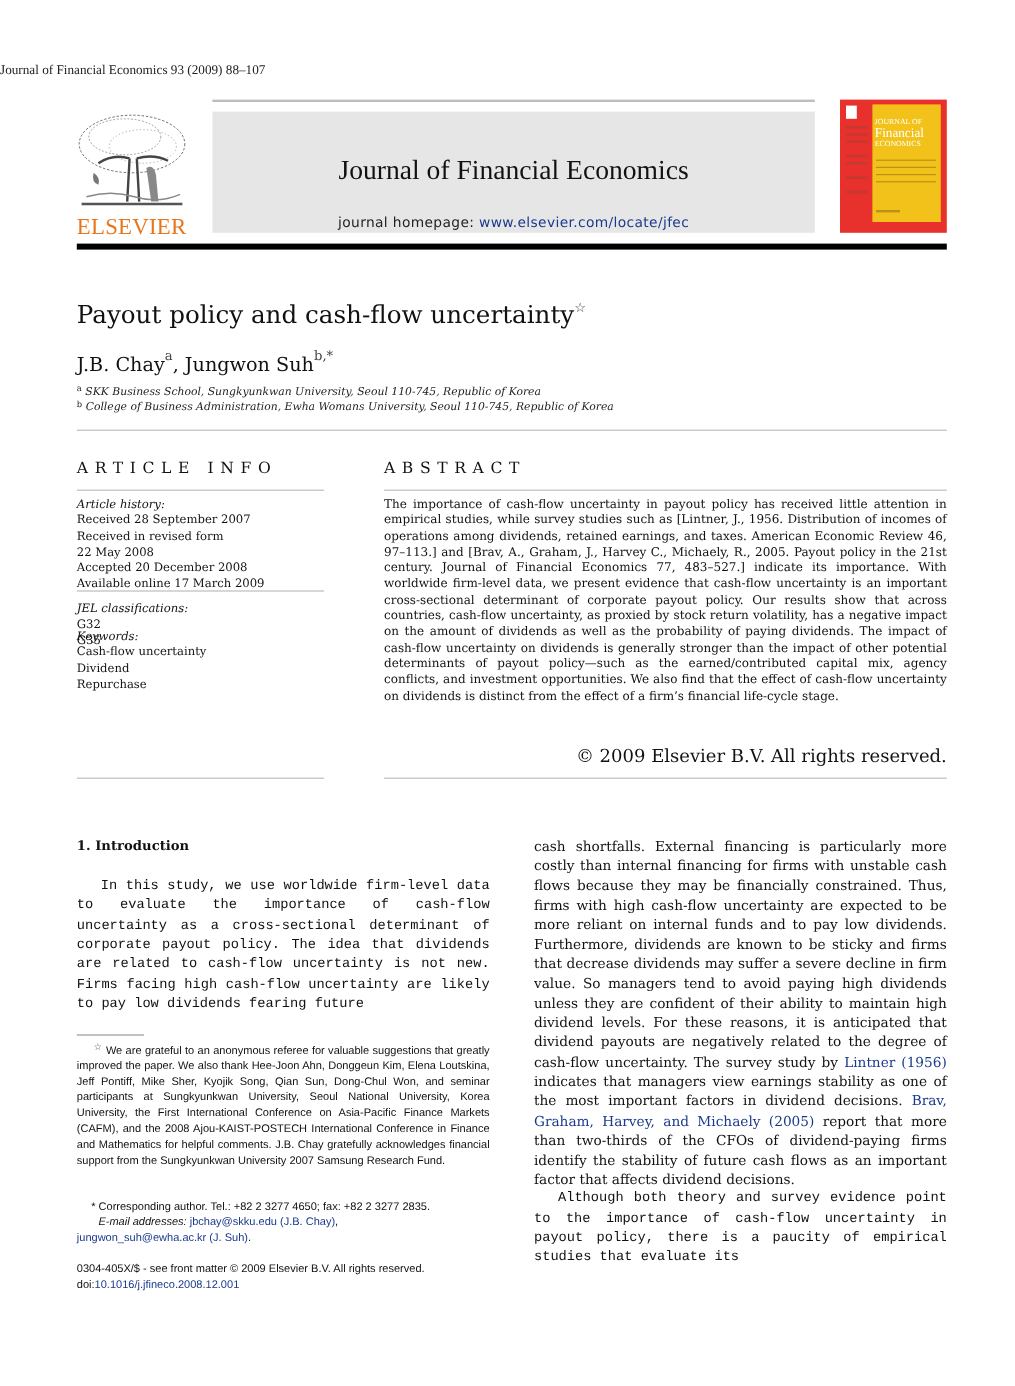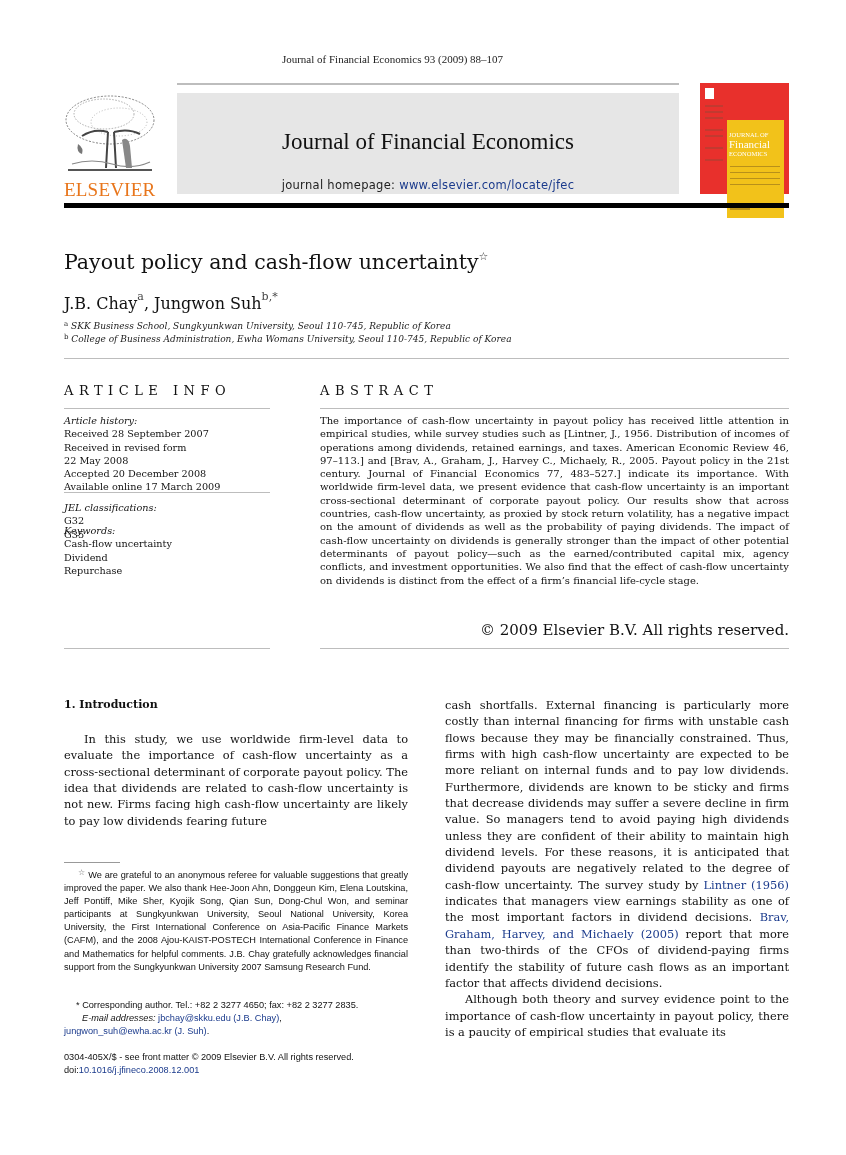--- a/index.html
+++ b/index.html
@@ -1,46 +1,46 @@
 <!DOCTYPE html>
 <html><head>
 <meta charset="utf-8">
 <style>
   html, body { margin:0; padding:0; background:#ffffff; }
   body { width:846px; height:1155px; position:relative; overflow:hidden; color:#111; font-family:"DejaVu Serif", serif; }
   .abs { position:absolute; }
-  .running-head { top:53px; left:0; width:785px; text-align:center; font-family:"Liberation Serif", serif; font-size:11px; color:#222; }
+  .running-head { top:53px; left:0; width:785px; font-family:"Liberation Serif", serif; font-size:11px; color:#222; }
   .top-rule { top:83px; left:177px; width:502px; height:2px; background:#bdbdbd; }
   .logo { top:92px; left:64px; width:94px; height:104px; }
   .logo-tree { width:92px; height:82px; }
   .logo-text { font-family:"Liberation Serif", serif; color:#e8761c; font-size:19px; letter-spacing:0.2px; margin-top:1px; }
   .banner { top:93px; left:177px; width:502px; height:101px; background:#e6e6e6; }
   .banner .contents { position:absolute; top:2px; width:100%; text-align:center; font-family:"DejaVu Sans", sans-serif; font-size:11.5px; color:#222; }
   .banner .jtitle { position:absolute; top:36px; width:100%; text-align:center; font-family:"Liberation Serif", serif; font-size:23px; color:#111; }
   .banner .homepage { position:absolute; top:85px; width:100%; text-align:center; font-family:"DejaVu Sans", sans-serif; font-size:11.5px; color:#222; letter-spacing:0.3px; }
   .link { color:#1a3a8c; }
   .cover { top:83px; left:700px; width:89px; height:111px; background:#e8302c; }
-  .cover-inner { position:absolute; left:27px; top:4px; width:57px; height:98px; background:#f2c21a;margin-top:33px; }
+  .cover-inner { position:absolute; left:27px; top:4px; width:57px; height:98px; background:#f2c21a; }
   .cover-t { position:absolute; left:2px; width:53px; font-family:"Liberation Serif", serif; color:#ffffff; text-align:left; line-height:1; }
   .cover-small { position:absolute; left:5px; width:18px; height:2px; background:#c23a30; }
   .thick-rule { top:203px; left:64px; width:725px; height:5px; background:#000; }
   .title { top:250px; left:64px; font-family:"DejaVu Serif", serif; font-size:20.5px; color:#111; white-space:nowrap; }
   .title sup, .authors sup { font-size:11px; vertical-align:9px; color:#444; }
   .authors { top:290px; left:64px; font-family:"DejaVu Serif", serif; font-size:16px; white-space:nowrap; }
   .affil { left:64px; font-family:"DejaVu Serif", serif; font-style:italic; font-size:9px; color:#222; white-space:nowrap; }
   .affil sup { font-style:normal; font-size:7px; vertical-align:3px; }
   .hr { height:1px; background:#bdbdbd; }
   .section-head { font-family:"DejaVu Serif", serif; font-size:13px; letter-spacing:5.5px; color:#111; }
   .info { left:64px; width:206px; font-family:"DejaVu Serif", serif; font-size:9.7px; line-height:13.3px; color:#111; }
   .info .lbl { font-style:italic; }
   .abstract { top:414px; left:320px; width:469px; font-family:"DejaVu Serif", serif; font-size:10px; line-height:13.3px; text-align:justify; color:#111; }
   .copyright { top:621px; left:320px; width:469px; text-align:right; font-family:"DejaVu Serif", serif; font-size:15px; }
   .sec-title { top:698px; left:64px; font-family:"DejaVu Serif", serif; font-weight:bold; font-size:11px; }
   .body-text { font-family:"DejaVu Serif", serif; font-size:11.4px; line-height:16.35px; text-align:justify; color:#111; }
-  .indent { text-indent:20px; }
+  .indent { text-indent:20px;font-family:Liberation Mono, monospace; }
   .fn-rule { top:862px; left:64px; width:56px; height:1px; background:#999; }
   .footnote { left:64px; width:344px; font-family:Liberation Sans, sans-serif; font-size:9.2px; line-height:13.1px; text-align:justify; color:#111; }
   .star-sup { font-size:8px; vertical-align:3px; color:#666; }
 </style>
 </head>
 <body>
 
 <div class="abs running-head">Journal of Financial Economics 93 (2009) 88–107</div>
 
 <div class="abs top-rule"></div>

